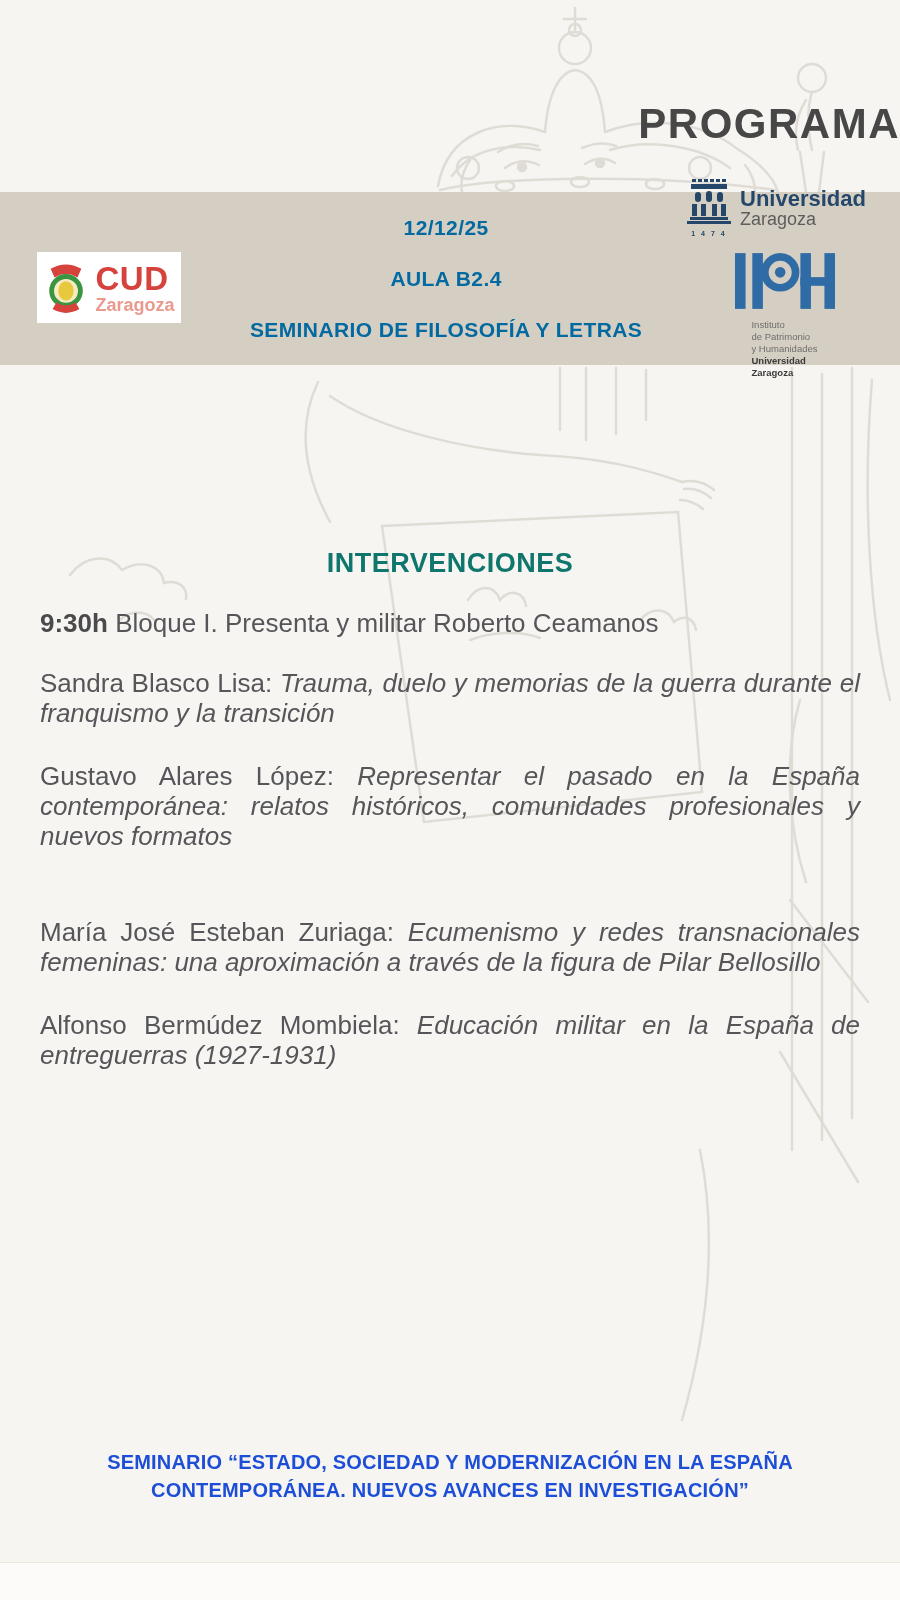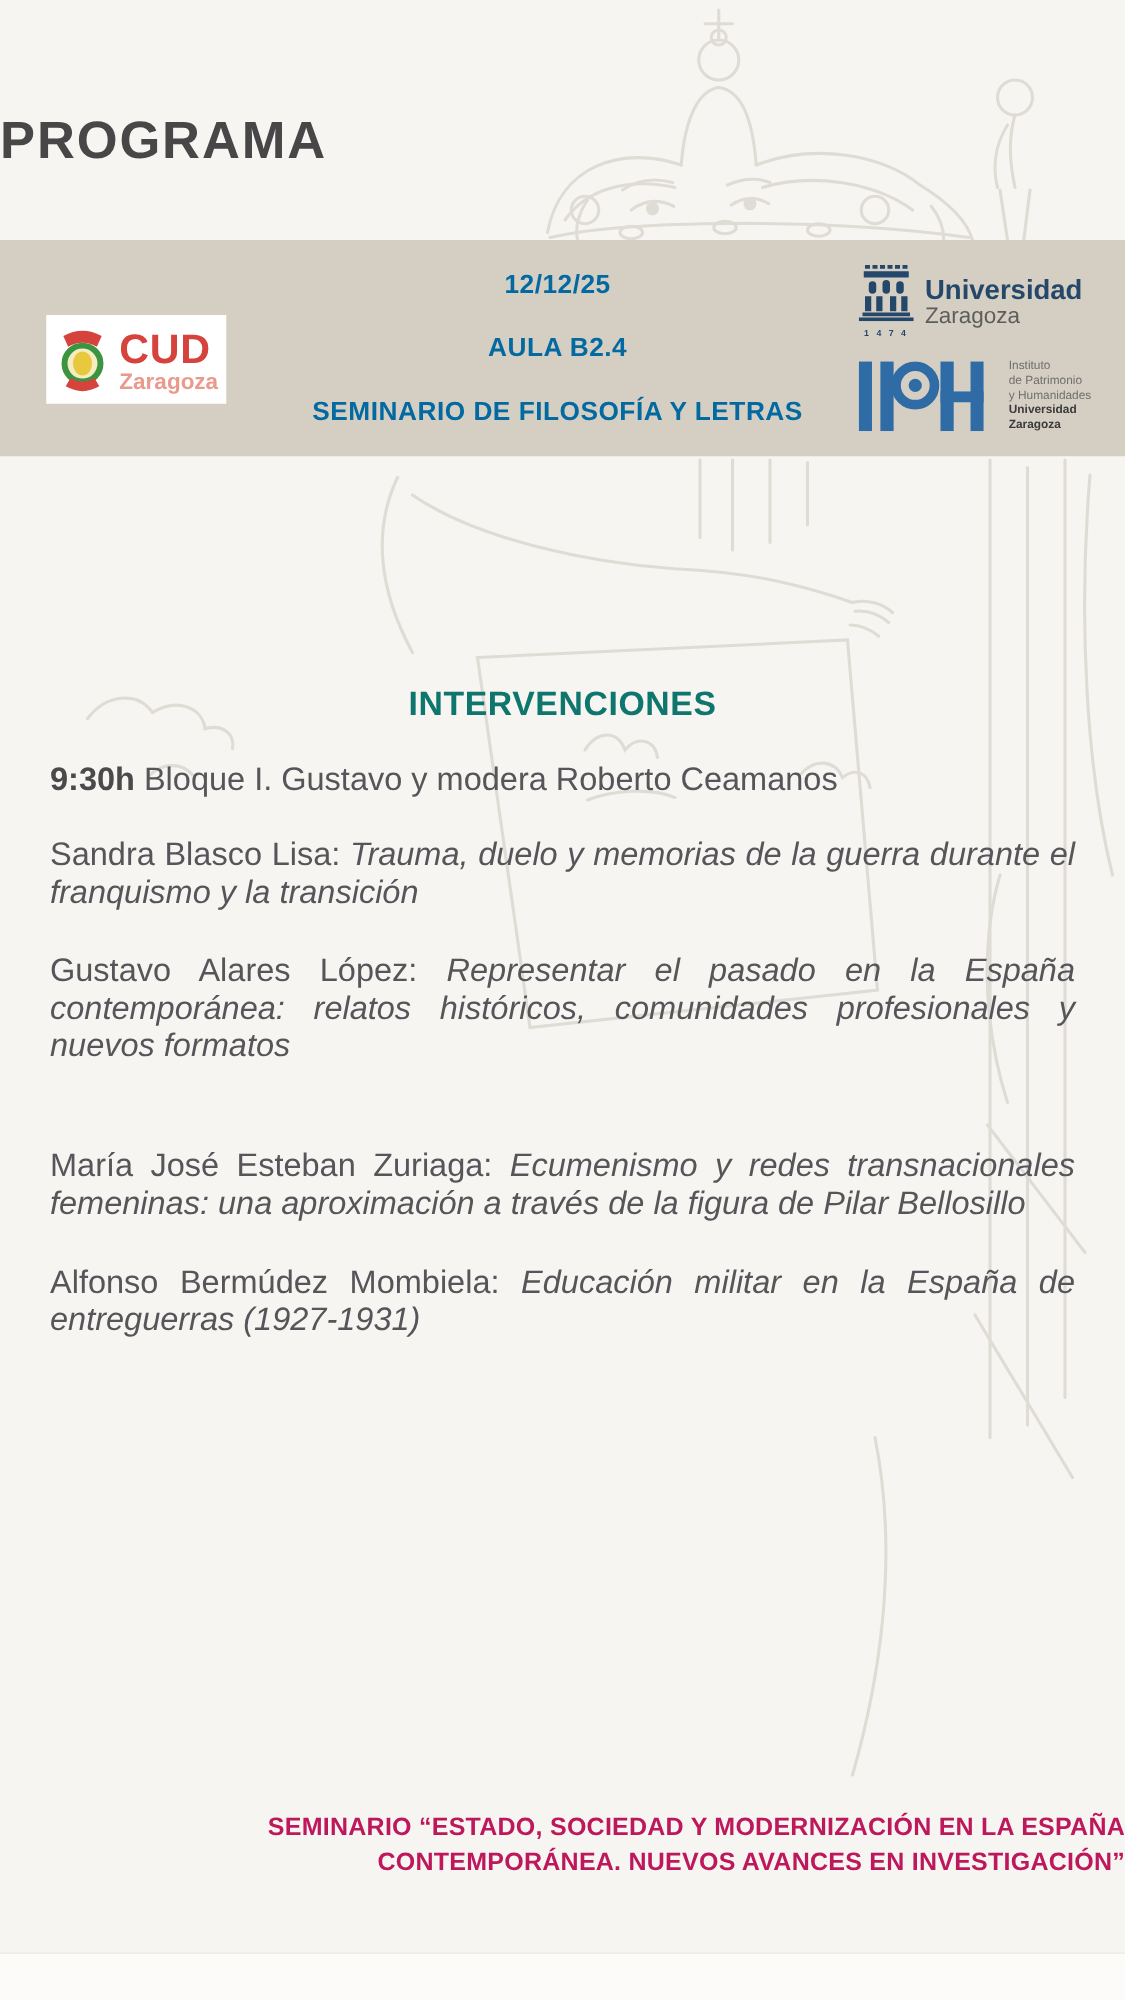--- a/index.html
+++ b/index.html
@@ -6,22 +6,22 @@
   html,body { background:#e9e7e3; }
   body { font-family:"Liberation Sans", sans-serif; }
   .poster {
     position:relative; width:900px; height:1600px; margin:0 auto;
     background:#f7f5f1; overflow:hidden; color:#4b4b4d;
   }
   .sketch { position:absolute; inset:0; pointer-events:none; }
 
   
   .page-title {
-    position:absolute; top:88px; left:0; width:100%;
-    text-align:left; font-size:42px; font-weight:bold;
+    position:absolute; top:100px; left:0; width:100%;
+    text-align:right; font-size:42px; font-weight:bold;
     letter-spacing:1.5px; color:#474747;
   }
 
   
   .band {
     position:absolute; top:192px; left:0; width:100%; height:173px;
     background:#d5cfc3;
   }
   .cud-logo {
     position:absolute; left:37px; top:60px; width:144px; height:71px;
@@ -42,21 +42,21 @@
   .band-logos {
     position:absolute; right:18px; top:0; height:100%; width:195px;
     display:flex; flex-direction:column; justify-content:center; gap:16px;
   }
   .uz-logo { display:flex; align-items:center; gap:9px; }
   .uz-words { display:flex; flex-direction:column; line-height:1.05; }
   .uz-name { font-size:22px; font-weight:bold; color:#24476a; }
   .uz-city { font-size:18px; color:#5d5d5d; }
   .uz-year { font-size:7px; letter-spacing:2px; color:#24476a; text-align:center; margin-top:2px; font-weight:bold; }
 
-  .iph-logo { display:flex; align-items:center; gap:20px; }
+  .iph-logo { display:flex; align-items:center; gap:10px;flex-direction:column; }
   .iph-words { display:flex; flex-direction:column; line-height:1.25; }
   .iph-words .small { font-size:9.5px; color:#6e6e6e; }
   .iph-words .strong { font-size:9.5px; font-weight:bold; color:#3a3a3a; }
 
   
   .section-heading {
     position:absolute; top:548px; left:0; width:100%;
     text-align:center; font-size:27px; font-weight:bold; color:#0f766e;
     letter-spacing:0.5px;
   }
@@ -68,21 +68,21 @@
   .block-time { font-weight:bold; color:#4a4a4c; }
   .talk {
     text-align:justify; text-align-last:left; margin-bottom:33px;
   }
   .talk .title { font-style:italic; }
   .block-gap { height:33px; }
 
   
   .footer {
     position:absolute; top:1448px; left:0; width:100%;
-    text-align:right; font-size:20px; font-weight:bold; color:#be185d;
+    text-align:center; font-size:20px; font-weight:bold; color:#1d4ed8;
     line-height:28px; letter-spacing:0.2px;
   }
   .bottom-strip {
     position:absolute; top:1562px; left:0; width:100%; height:38px;
     background:#fcfbf9; border-top:1px solid #eae6de;
   }
 </style>
 </head>
 <body>
 
@@ -213,21 +213,21 @@
 
     </div>
   </div>
 
   <div class="section-heading">INTERVENCIONES</div>
 
   <div class="schedule">
 
     <p class="block-header">
       <span class="block-time">9:30h</span> 
-      <span>Bloque I. Gustavo y modera Roberto Ceamanos</span>
+      <span>Bloque I. Presenta y militar Roberto Ceamanos</span>
     </p>
 
     <p class="talk">
       <span class="speaker">Sandra Blasco Lisa:</span> 
       <span class="title">Trauma, duelo y memorias de la guerra durante el franquismo y la transición</span>
     </p>
 
     <p class="talk">
       <span class="speaker">Gustavo Alares López:</span> 
       <span class="title">Representar el pasado en la España contemporánea: relatos históricos, comunidades profesionales y nuevos formatos</span>

